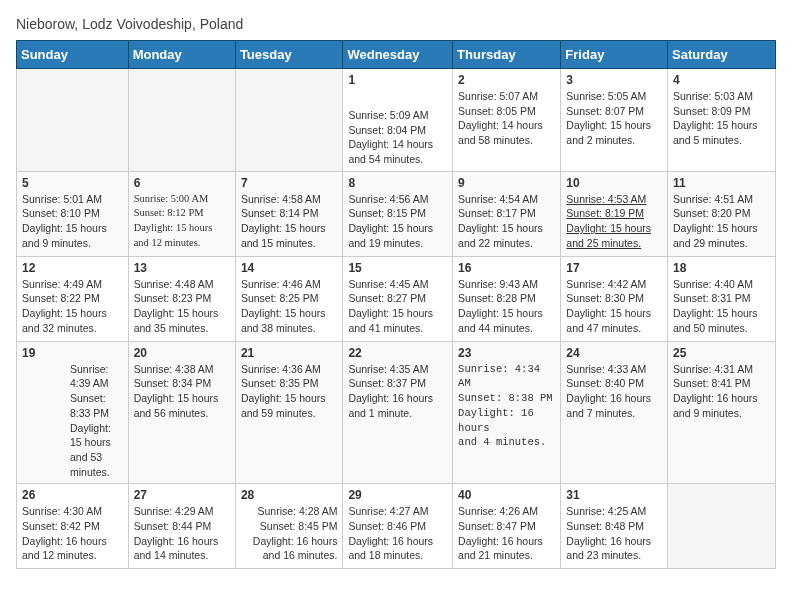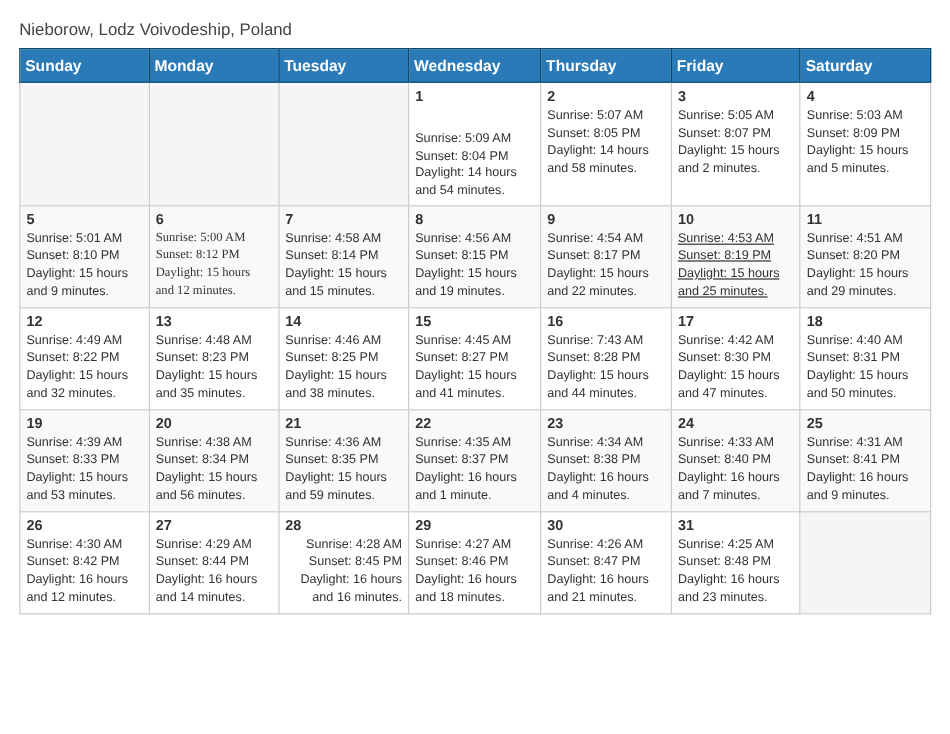--- a/index.html
+++ b/index.html
@@ -215,21 +215,21 @@
         </td>
         <td>
           <span class="day-number">15</span>
           <div class="day-info" style="white-space: pre-line;">Sunrise: 4:45 AM
 Sunset: 8:27 PM
 Daylight: 15 hours
 and 41 minutes.</div>
         </td>
         <td>
           <span class="day-number">16</span>
-          <div class="day-info" style="white-space: pre-line;">Sunrise: 7:43 AM
+          <div class="day-info" style="white-space: pre-line;">Sunrise: 9:43 AM
 Sunset: 8:28 PM
 Daylight: 15 hours
 and 44 minutes.</div>
         </td>
         <td>
           <span class="day-number">17</span>
           <div class="day-info" style="white-space: pre-line;">Sunrise: 4:42 AM
 Sunset: 8:30 PM
 Daylight: 15 hours
 and 47 minutes.</div>
@@ -238,21 +238,21 @@
           <span class="day-number">18</span>
           <div class="day-info" style="white-space: pre-line;">Sunrise: 4:40 AM
 Sunset: 8:31 PM
 Daylight: 15 hours
 and 50 minutes.</div>
         </td>
       </tr>
       <tr>
         <td>
           <span class="day-number">19</span>
-          <div class="day-info" style="white-space: pre-line;">Sunrise: 4:39 AM
+          <div class="day-info" style="white-space: pre-line; margin-left: 48px;">Sunrise: 4:39 AM
 Sunset: 8:33 PM
 Daylight: 15 hours
 and 53 minutes.</div>
         </td>
         <td>
           <span class="day-number">20</span>
           <div class="day-info" style="white-space: pre-line;">Sunrise: 4:38 AM
 Sunset: 8:34 PM
 Daylight: 15 hours
 and 56 minutes.</div>
@@ -266,21 +266,21 @@
         </td>
         <td>
           <span class="day-number">22</span>
           <div class="day-info" style="white-space: pre-line;">Sunrise: 4:35 AM
 Sunset: 8:37 PM
 Daylight: 16 hours
 and 1 minute.</div>
         </td>
         <td>
           <span class="day-number">23</span>
-          <div class="day-info" style="white-space: pre-line;">Sunrise: 4:34 AM
+          <div class="day-info" style="white-space: pre-line; font-family: Liberation Mono, monospace;">Sunrise: 4:34 AM
 Sunset: 8:38 PM
 Daylight: 16 hours
 and 4 minutes.</div>
         </td>
         <td>
           <span class="day-number">24</span>
           <div class="day-info" style="white-space: pre-line;">Sunrise: 4:33 AM
 Sunset: 8:40 PM
 Daylight: 16 hours
 and 7 minutes.</div>
@@ -316,21 +316,21 @@
 and 16 minutes.</div>
         </td>
         <td>
           <span class="day-number">29</span>
           <div class="day-info" style="white-space: pre-line;">Sunrise: 4:27 AM
 Sunset: 8:46 PM
 Daylight: 16 hours
 and 18 minutes.</div>
         </td>
         <td>
-          <span class="day-number">30</span>
+          <span class="day-number">40</span>
           <div class="day-info" style="white-space: pre-line;">Sunrise: 4:26 AM
 Sunset: 8:47 PM
 Daylight: 16 hours
 and 21 minutes.</div>
         </td>
         <td>
           <span class="day-number">31</span>
           <div class="day-info" style="white-space: pre-line;">Sunrise: 4:25 AM
 Sunset: 8:48 PM
 Daylight: 16 hours

